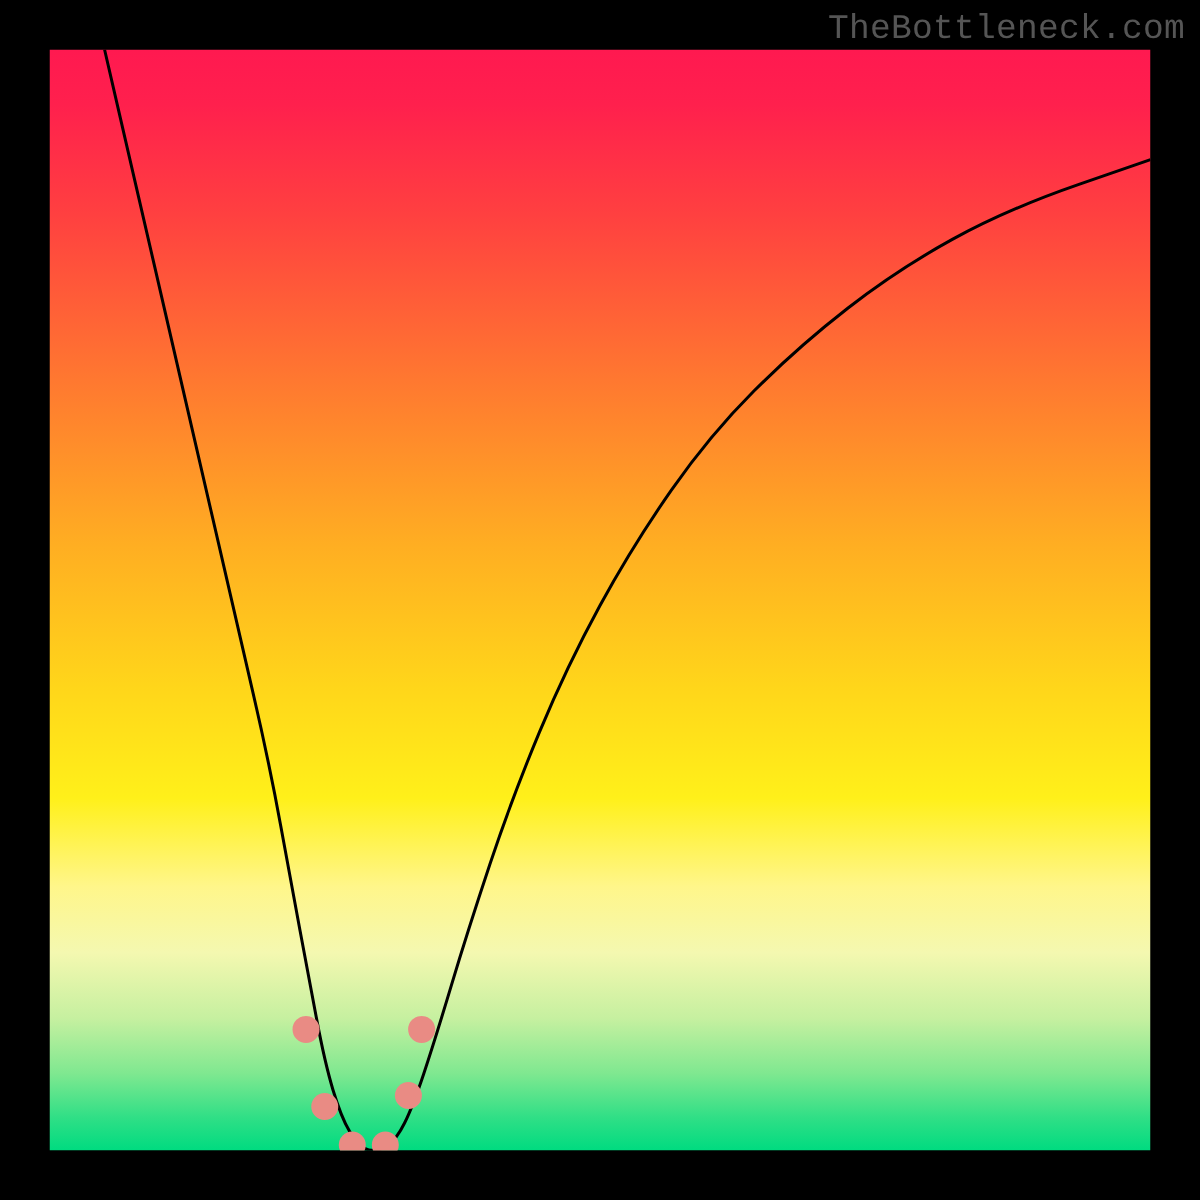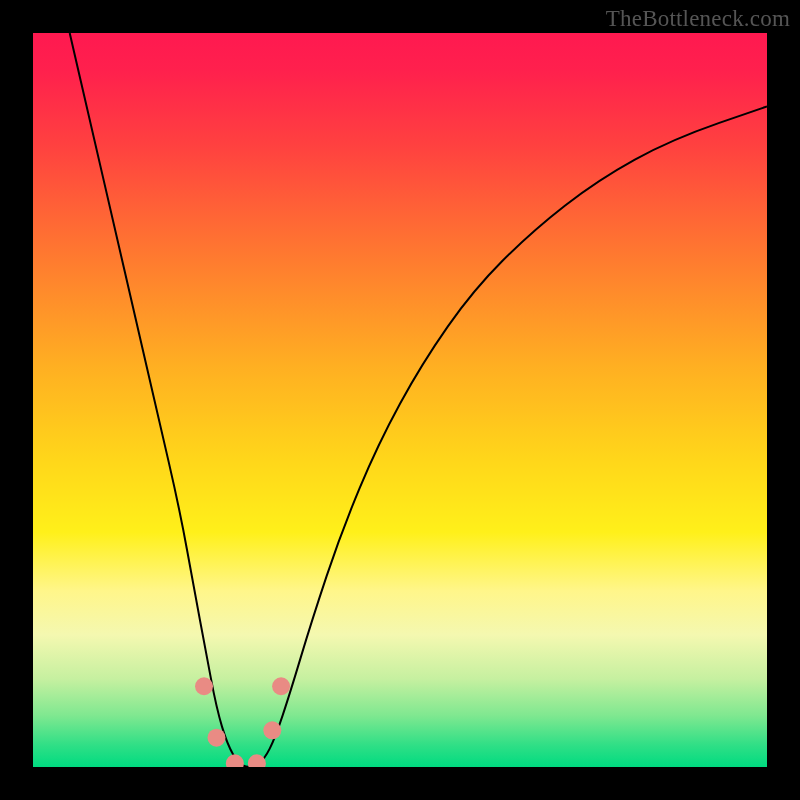--- a/index.html
+++ b/index.html
@@ -22,21 +22,21 @@
     position: absolute;
     left: 33px;
     top: 33px;
     width: 734px;
     height: 734px;
   }
   .watermark {
     position: absolute;
     top: 6px;
     right: 10px;
-    font-family: Liberation Serif, serif;
+    font-family: Liberation Mono, monospace;
     font-size: 23px;
     color: #555;
     font-weight: 500;
     letter-spacing: 0.2px;
   }
   svg {
     display: block;
   }
 </style>
 </head>

